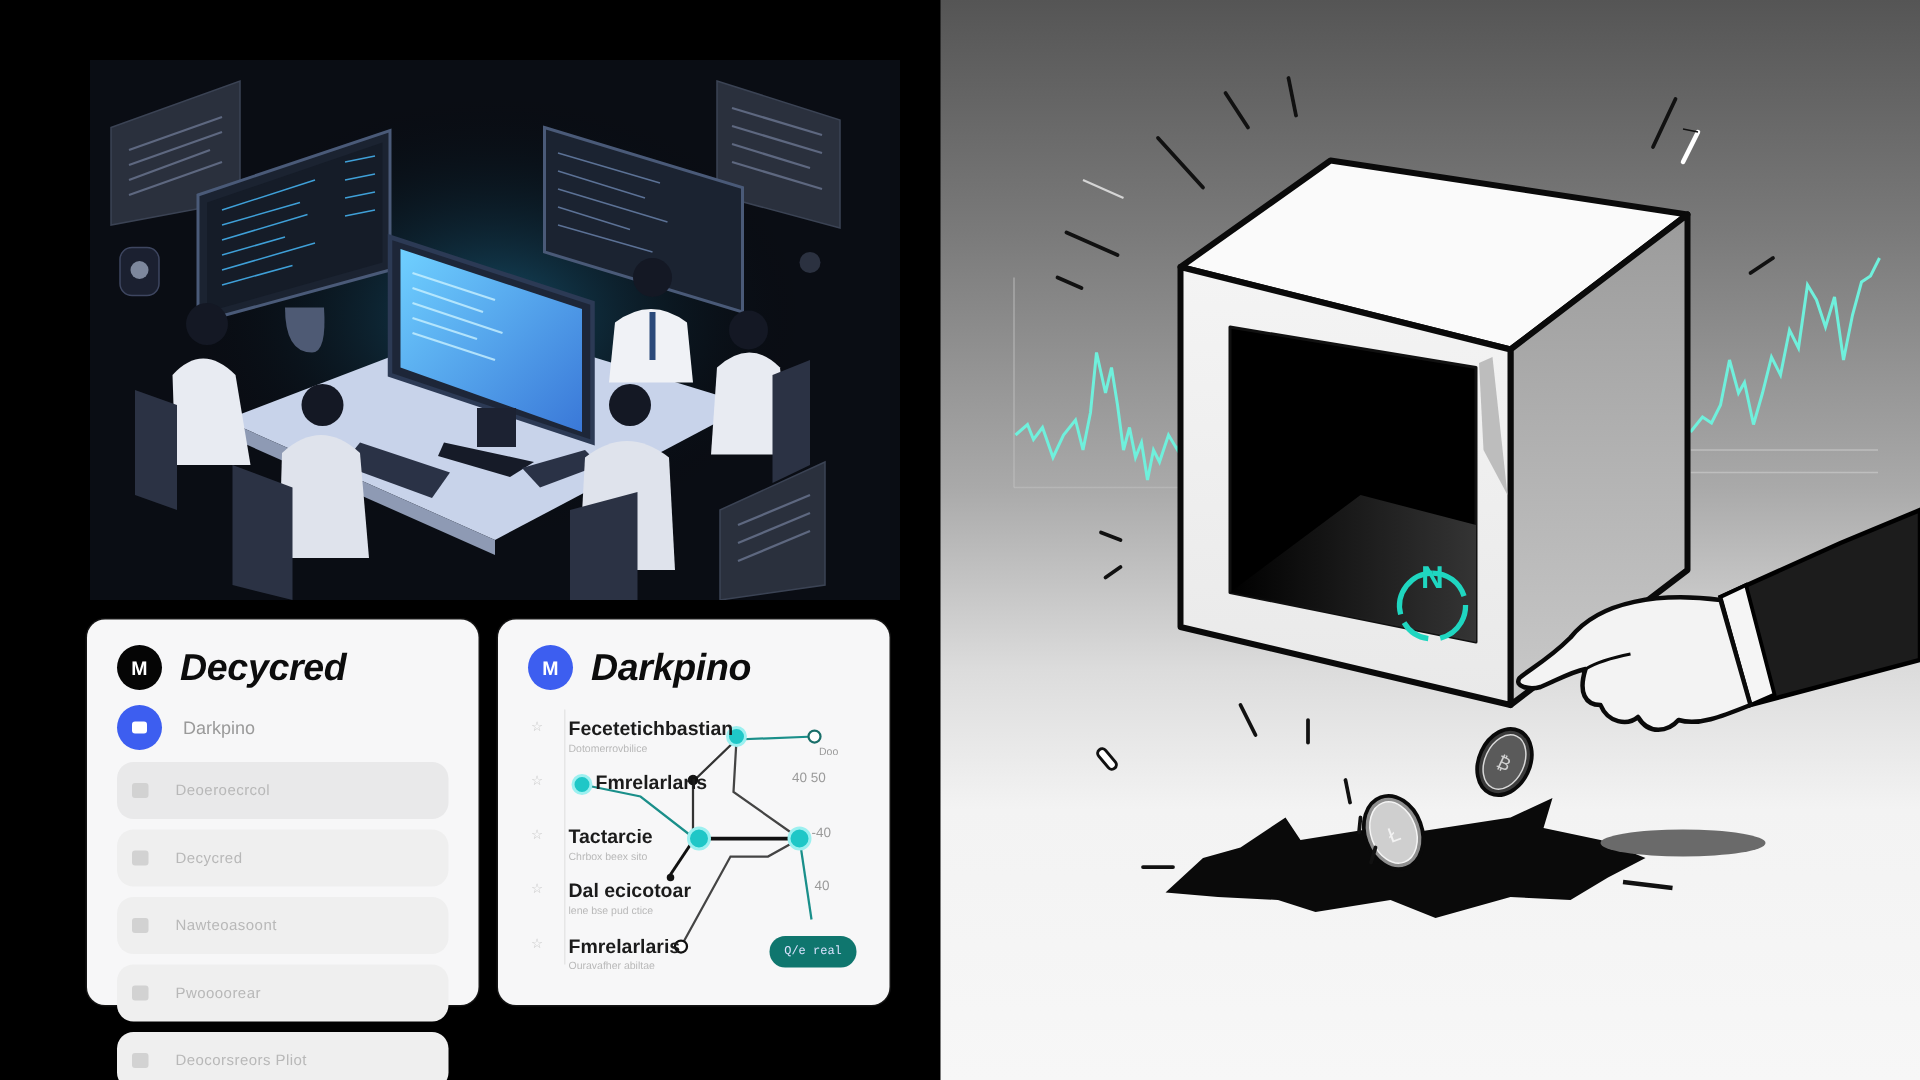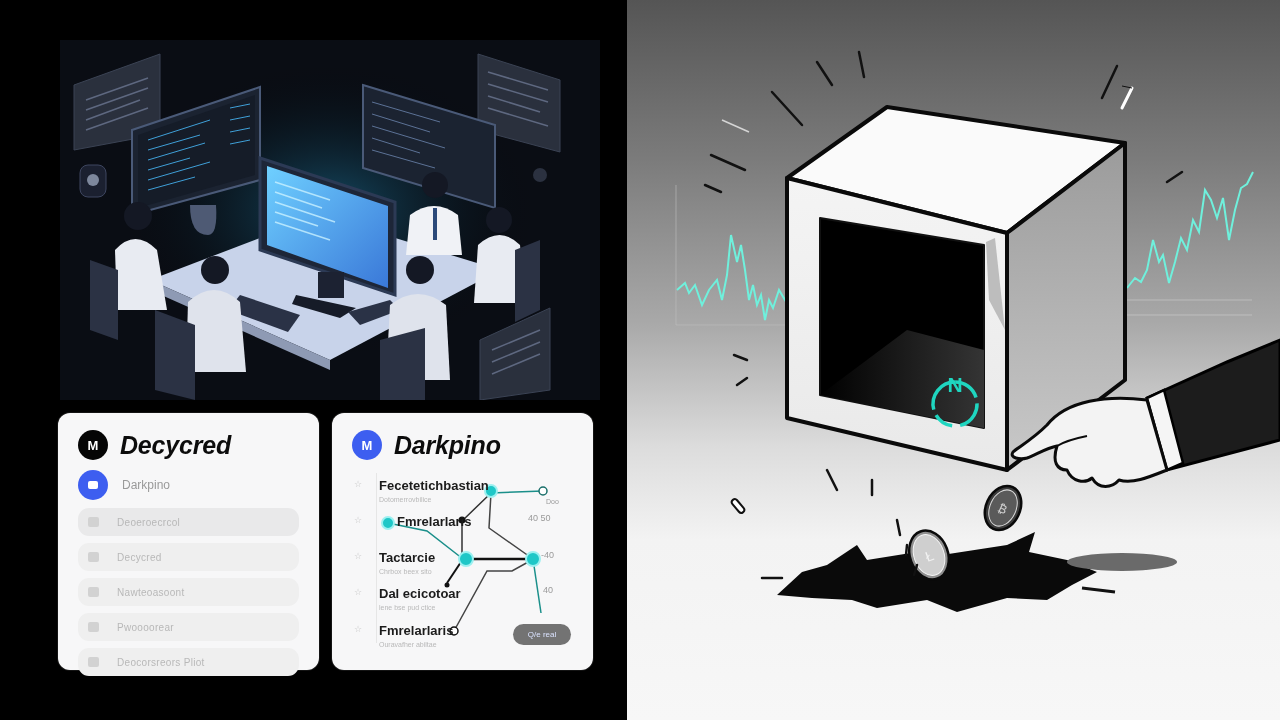--- a/index.html
+++ b/index.html
@@ -33,37 +33,37 @@
   .subhead { position: absolute; left: 20px; top: 57px; display: flex; align-items: center; gap: 14px; }
   .subhead .dot {
     width: 30px; height: 30px; border-radius: 50%; background: #3d5ef0;
     display: flex; align-items: center; justify-content: center;
   }
   .subhead .dot span { width: 10px; height: 8px; background: #fff; border-radius: 2px; display: block; }
   .subhead .label { color: #9a9a9a; font-size: 12px; }
 
   .nav { position: absolute; left: 20px; top: 95px; width: 221px; }
   .nav-item {
-    height: 28px; margin-bottom: 7px; border-radius: 11px;
+    height: 38px; margin-bottom: 7px; border-radius: 11px;
     background: #efefef; display: flex; align-items: center; padding-left: 10px; gap: 18px;
   }
   .nav-item:first-child { background: #e9e9ea; }
   .nav-item .ic { width: 11px; height: 10px; background: #d2d2d2; border-radius: 2px; }
   .nav-item .tx { color: #b8b8b8; font-size: 10px; letter-spacing: .3px; }
   .gl-vline { position: absolute; left: 44px; top: 60px; width: 1px; height: 170px; background: #e6e6e6; }
   .gl-row { position: absolute; left: 0; display: flex; gap: 16px; }
   .gl-row .star { width: 9px; height: 9px; margin-top: 2px; color: #c8c8c8; font-size: 9px; line-height: 9px; }
   .gl-row .t1 { font-size: 13px; font-weight: 700; color: #1b1b1b; white-space: nowrap; }
   .gl-row .t2 { font-size: 7px; color: #b9b9b9; margin-top: 3px; white-space: nowrap; }
 
   .graph { position: absolute; left: 0; top: 0; width: 261px; height: 257px; pointer-events: none; }
   .num { position: absolute; font-size: 9px; color: #9a9a9a; }
   .cta {
     position: absolute; left: 181px; top: 211px; width: 58px; height: 21px; border-radius: 11px;
-    background: #737373; color: #dbe3ff; font-size: 8px; display: flex; align-items: center; justify-content: center;
+    background: #0f766e; color: #dbe3ff; font-size: 8px; display: flex; align-items: center; justify-content: center; font-family: Liberation Mono, monospace;
   }
 
   
   .right-half {
     position: absolute; left: 627px; top: 0; width: 653px; height: 720px;
     background: linear-gradient(180deg, #555 0%, #7b7b7b 22%, #a9a9a9 45%, #dcdcdc 62%, #f3f3f3 75%, #f7f7f7 100%);
   }
   .right-half svg { position: absolute; left: 0; top: 0; width: 653px; height: 720px; }
   .tagline {
     position: absolute; left: 157px; top: 636px; font-size: 35px; font-weight: 700;

